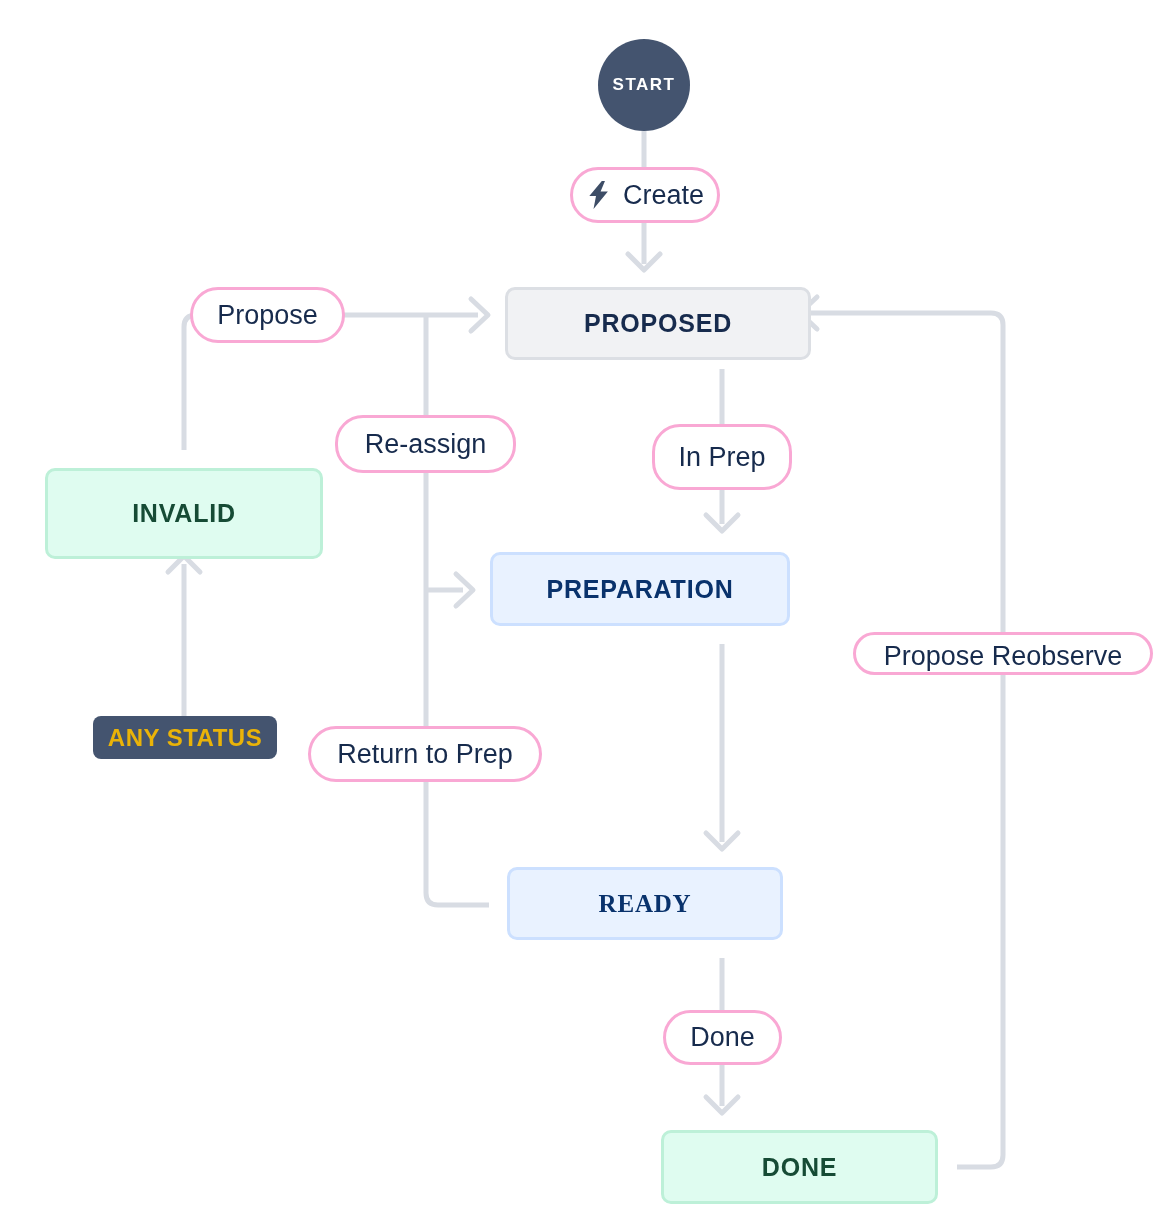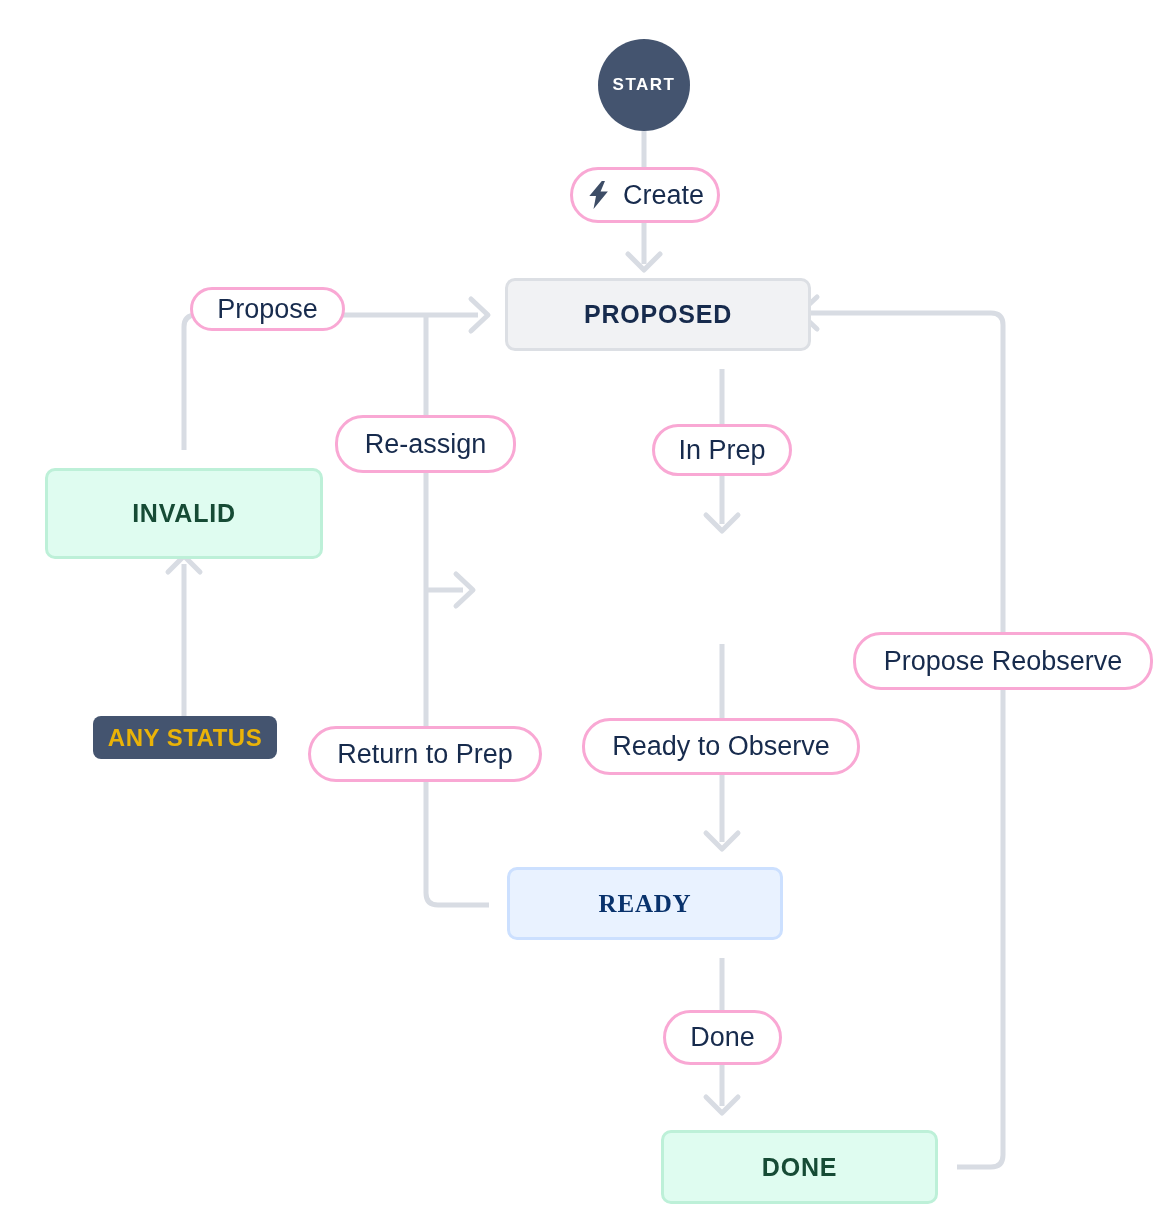--- a/index.html
+++ b/index.html
@@ -91,56 +91,56 @@
 
   <div class="node pill" style="left:570px;top:167px;width:150px;height:56px;">
     <span class="bolt">
       <svg width="25" height="30" viewBox="0 0 24 28" fill="#3d4d66">
         <path d="M15.2 0.5 L3.2 15 h6.4 L7.2 27.5 L21 10.6 h-7 L18.2 0.5 Z"></path>
       </svg>
     </span>
     <span>Create</span>
   </div>
 
-  <div class="node status status--neutral" style="left:505px;top:278px;width:306px;height:73px;">
+  <div class="node status status--neutral" style="left:505px;top:287px;width:306px;height:73px;">
     <span>PROPOSED</span>
   </div>
 
-  <div class="node pill" style="left:190px;top:287px;width:155px;height:44px;">
+  <div class="node pill" style="left:190px;top:287px;width:155px;height:56px;">
     <span>Propose</span>
   </div>
 
   <div class="node pill" style="left:335px;top:415px;width:181px;height:58px;">
     <span>Re-assign</span>
   </div>
 
-  <div class="node pill" style="left:652px;top:424px;width:140px;height:52px;">
+  <div class="node pill" style="left:652px;top:424px;width:140px;height:66px;">
     <span>In Prep</span>
   </div>
 
   <div class="node status status--success" style="left:45px;top:468px;width:278px;height:91px;">
     <span>INVALID</span>
   </div>
 
+  <div class="node status status--info" style="left:490px;top:552px;width:300px;height:74px;">
+    <span>PREPARATION</span>
+  </div>
 
-  <div class="node pill" style="left:853px;top:632px;width:300px;height:58px;">
+  <div class="node pill" style="left:853px;top:632px;width:300px;height:43px;align-items:flex-end;">
     <span>Propose Reobserve</span>
   </div>
 
   <div class="node badge" style="left:93px;top:716px;width:184px;height:43px;">
     <span>ANY STATUS</span>
   </div>
 
   <div class="node pill" style="left:308px;top:726px;width:234px;height:56px;text-align:center;">
     <span>Return to Prep</span>
   </div>
 
-  <div class="node pill" style="left:582px;top:718px;width:278px;height:57px;">
-    <span>Ready to Observe</span>
-  </div>
 
   <div class="node status status--info" style="left:507px;top:867px;width:276px;height:73px;font-family:Liberation Serif, serif;">
     <span>READY</span>
   </div>
 
   <div class="node pill" style="left:663px;top:1010px;width:119px;height:55px;">
     <span>Done</span>
   </div>
 
   <div class="node status status--success" style="left:661px;top:1130px;width:277px;height:74px;">

